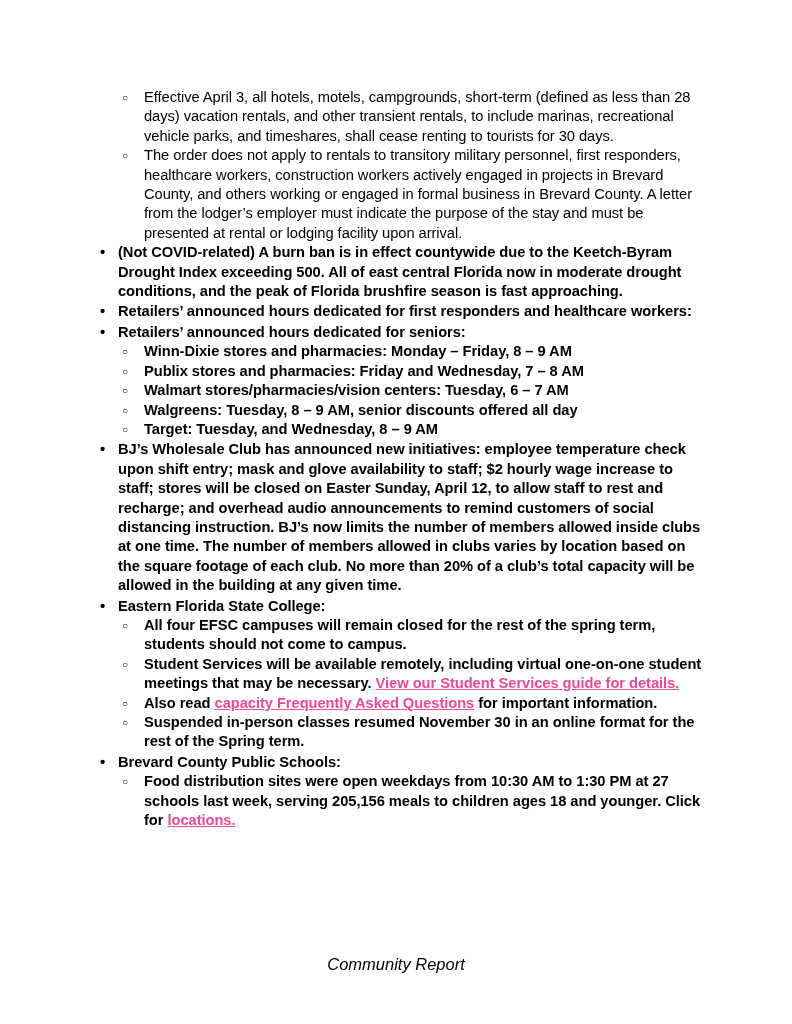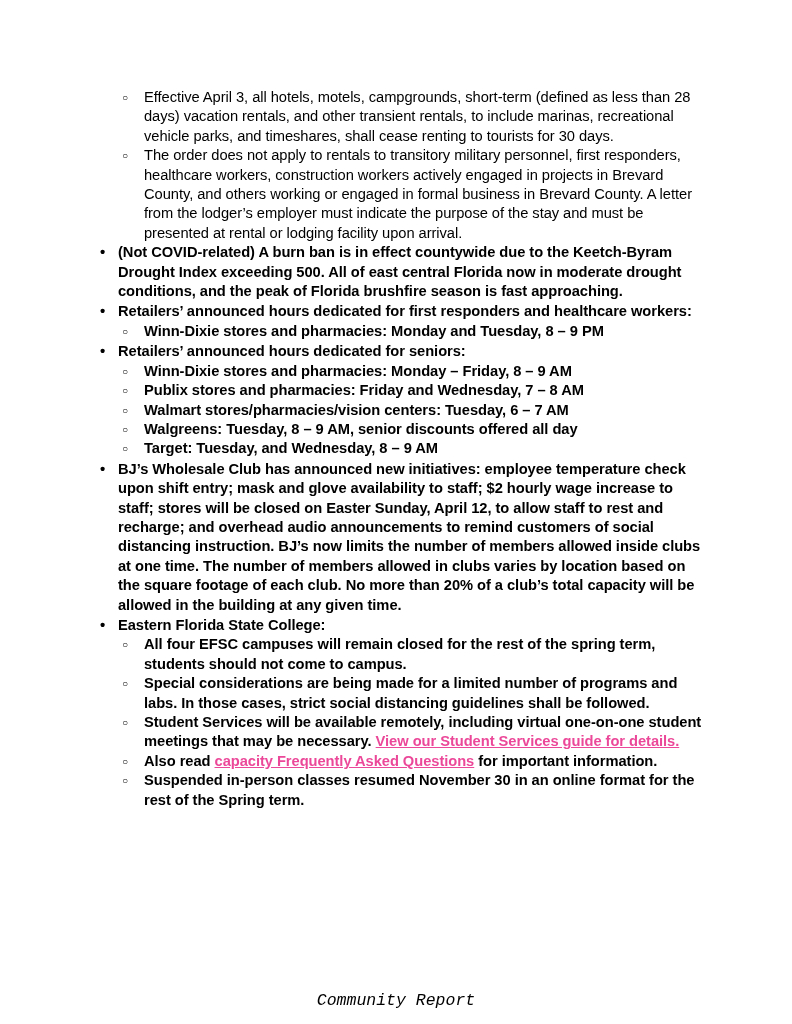--- a/index.html
+++ b/index.html
@@ -82,56 +82,55 @@
   a.doclink {
     color: #ec4899;
     text-decoration: underline;
   }
   .footer {
     position: absolute;
     top: 955px;
     left: 0;
     width: 792px;
     text-align: center;
-    font-family: Liberation Mono, monospace;
+    font-family: Liberation Sans, sans-serif;
     font-style: italic;
     font-size: 16.5px;
     color: #000000;
-    margin-top: 36px;
   }
 </style>
 </head>
 <body>
 
 <div class="page">
   <div class="content">
     <ul class="lvl1 toplist" id="root-list">
         <li style="list-style: none;">
           <div class="lead-nested">
             <ul class="lvl2">
               <li class="subbullet">Effective April 3, all hotels, motels, campgrounds, short-term (defined as less than 28 days) vacation rentals, and other transient rentals, to include marinas, recreational vehicle parks, and timeshares, shall cease renting to tourists for 30 days.</li>
               <li class="subbullet">The order does not apply to rentals to transitory military personnel, first responders, healthcare workers, construction workers actively engaged in projects in Brevard County, and others working or engaged in formal business in Brevard County. A letter from the lodger’s employer must indicate the purpose of the stay and must be presented at rental or lodging facility upon arrival.</li>
             </ul>
           </div>
         </li>
         <li class="bullet"><span>(Not COVID-related) A burn ban is in effect countywide due to the Keetch-Byram Drought Index exceeding 500. All of east central Florida now in moderate drought conditions, and the peak of Florida brushfire season is fast approaching.</span></li>
-        <li class="bullet"><span>Retailers’ announced hours dedicated for first responders and healthcare workers:</span><ul class="lvl2">
-            <li class="subbullet">Winn-Dixie stores and pharmacies: Monday and Tuesday, 8 – 9 PM</li>
-          </ul></li>
+        <li class="bullet"><span>Retailers’ announced hours dedicated for first responders and healthcare workers:</span></li>
         <li class="bullet"><span>Retailers’ announced hours dedicated for seniors:</span><ul class="lvl2">
             <li class="subbullet">Winn-Dixie stores and pharmacies: Monday – Friday, 8 – 9 AM</li>
             <li class="subbullet">Publix stores and pharmacies: Friday and Wednesday, 7 – 8 AM</li>
             <li class="subbullet">Walmart stores/pharmacies/vision centers: Tuesday, 6 – 7 AM</li>
             <li class="subbullet">Walgreens: Tuesday, 8 – 9 AM, senior discounts offered all day</li>
             <li class="subbullet">Target:  Tuesday, and Wednesday, 8 – 9 AM</li>
           </ul></li>
         <li class="bullet"><span>BJ’s Wholesale Club has announced new initiatives: employee temperature check upon shift entry; mask and glove availability to staff; $2 hourly wage increase to staff; stores will be closed on Easter Sunday, April 12, to allow staff to rest and recharge; and overhead audio announcements to remind customers of social distancing instruction. BJ’s now limits the number of members allowed inside clubs at one time. The number of members allowed in clubs varies by location based on the square footage of each club. No more than 20% of a club’s total capacity will be allowed in the building at any given time.</span></li>
         <li class="bullet"><span>Eastern Florida State College:</span><ul class="lvl2">
             <li class="subbullet">All four EFSC campuses will remain closed for the rest of the spring term, students should not come to campus.</li>
-            <li class="subbullet">Special considerations are being made for a limited number of programs and labs. In those cases, strict social distancing guidelines shall be followed.</li>
             <li class="subbullet">Student Services will be available remotely, including virtual one-on-one student meetings that may be necessary. <a class="doclink" href="#">View our Student Services guide for details.</a></li>
             <li class="subbullet">Also read <a class="doclink" href="#">capacity Frequently Asked Questions</a> for important information.</li>
             <li class="subbullet">Suspended in-person classes resumed November 30 in an online format for the rest of the Spring term.</li>
+          </ul></li>
+        <li class="bullet"><span>Brevard County Public Schools:</span><ul class="lvl2">
+            <li class="subbullet">Food distribution sites were open weekdays from 10:30 AM to 1:30 PM at 27 schools last week, serving 205,156 meals to children ages 18 and younger. Click for <a class="doclink" href="#">locations.</a></li>
           </ul></li>
       </ul>
   </div>
   <div class="footer">Community Report</div>
 </div>
 
 </body></html>

